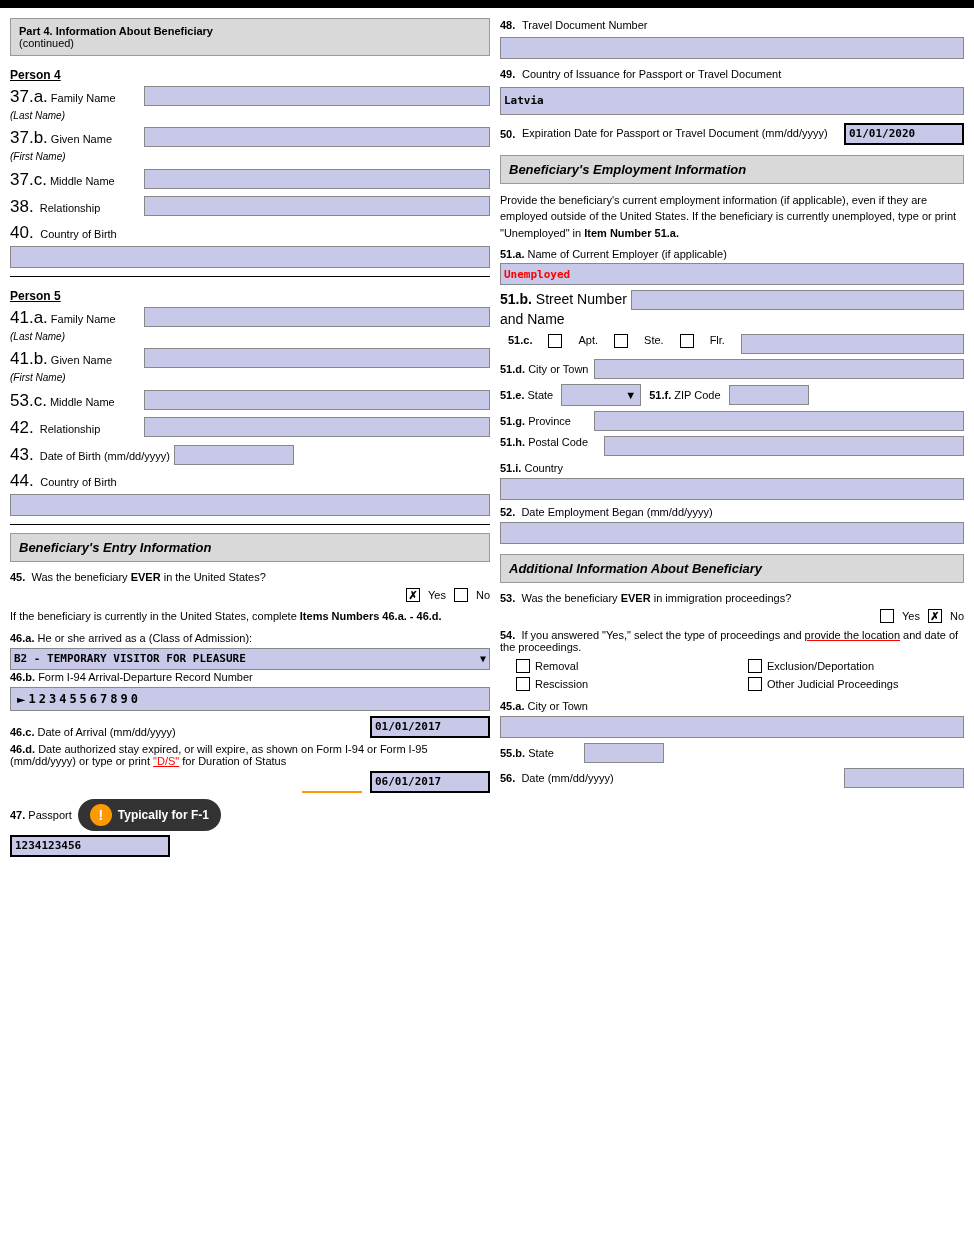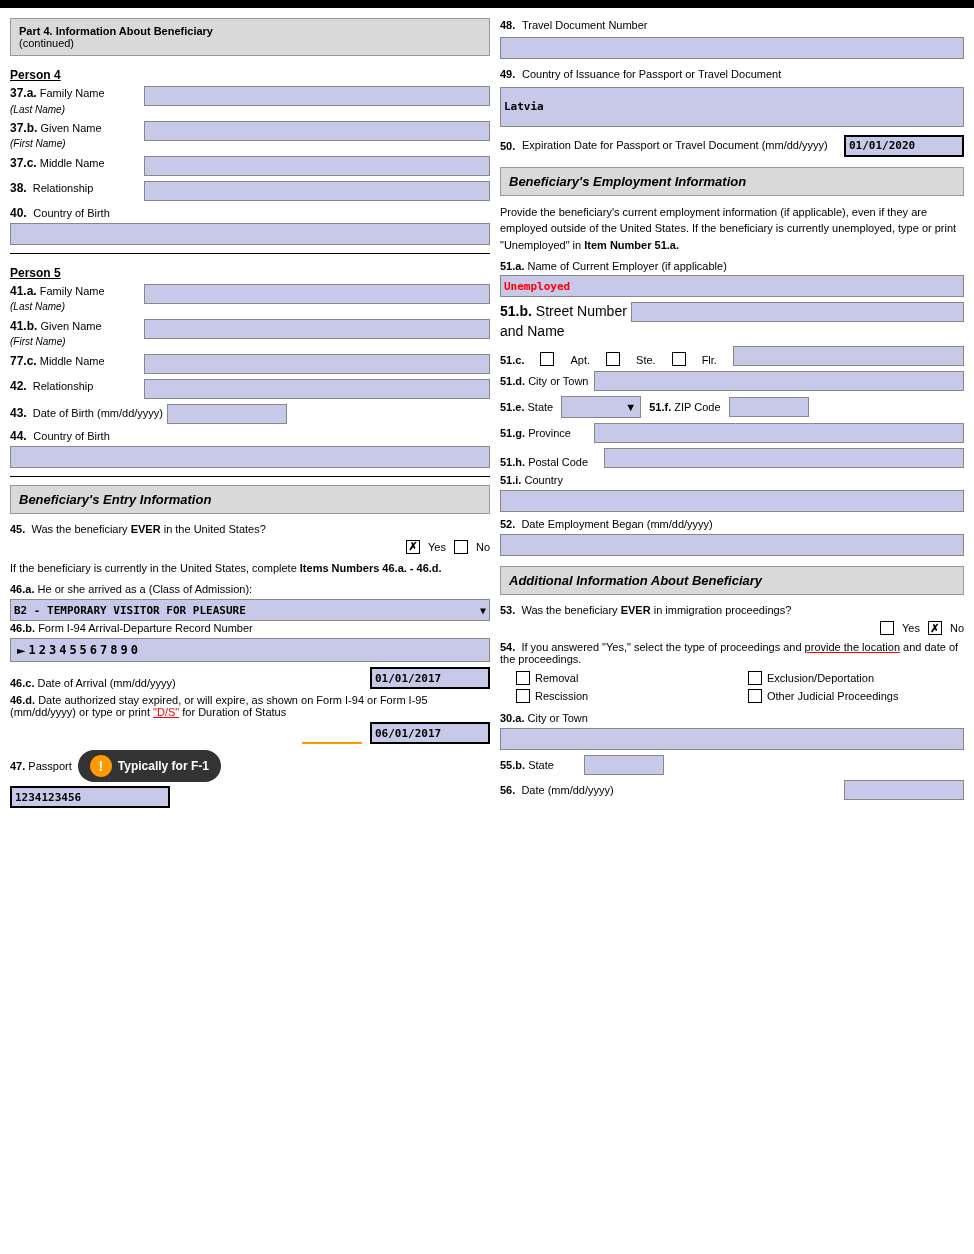--- a/index.html
+++ b/index.html
@@ -57,22 +57,22 @@
       margin-bottom: 5px;
       gap: 4px;
     }
     .field-label {
       min-width: 130px;
       font-size: 11px;
       line-height: 1.3;
       color: #000;
     }
     .field-label-bold {
-      font-weight: bold;
-      font-size: 12px;
+      font-weight: normal;
+      font-size: 17px;
     }
     .input-box {
       background: #c8c8e8;
       border: 1px solid #888;
       height: 20px;
       flex: 1;
       font-size: 11px;
       padding: 1px 3px;
     }
     .full-width-input {
@@ -207,21 +207,21 @@
       min-width: 22px;
     }
     .right-field-label {
       font-size: 11px;
       flex: 1;
       line-height: 1.3;
     }
     .latvia-input {
       background: #c8c8e8;
       border: 1px solid #888;
-      height: 40px;
+      height: 28px;
       width: 100%;
       font-size: 11px;
       padding: 1px 3px;
       font-weight: bold;
       font-family: monospace;
       display: block;
       margin-top: 2px;
     }
     .unemployed-input {
       background: #c8c8e8;
@@ -256,24 +256,25 @@
     .small-input {
       background: #c8c8e8;
       border: 1px solid #888;
       height: 20px;
       width: 80px;
       font-size: 11px;
       padding: 1px 3px;
     }
     .sub-row {
       display: flex;
-      align-items: flex-end;
+      align-items: flex-start;
       gap: 16px;
       margin-bottom: 4px;
       font-size: 11px;
+      margin-left: 8px;
     }
     .proceedings-grid {
       display: grid;
       grid-template-columns: 1fr 1fr;
       gap: 4px 16px;
       margin: 6px 0 6px 16px;
     }
     .proceedings-item {
       display: flex;
       align-items: center;
@@ -362,21 +363,21 @@
       <span class="field-label"><span class="field-label-bold">41.a.</span> Family Name<br><span class="sub-label-italic">(Last Name)</span></span>
       <input class="input-box" type="text" value="" style="">
     </div>
 
     <div class="field-row">
       <span class="field-label"><span class="field-label-bold">41.b.</span> Given Name<br><span class="sub-label-italic">(First Name)</span></span>
       <input class="input-box" type="text" value="" style="">
     </div>
 
     <div class="field-row">
-      <span class="field-label"><span class="field-label-bold">77.c.</span> Middle Name</span>
+      <span class="field-label"><span class="field-label-bold">53.c.</span> Middle Name</span>
       <input class="input-box" type="text" value="" style="">
     </div>
 
     <div class="field-row">
       <span class="field-label"><span class="field-label-bold">42.</span>&nbsp; Relationship</span>
       <input class="input-box" type="text" value="" style="">
     </div>
 
     <div class="field-row" style="align-items:center;">
       <span class="field-label"><span class="field-label-bold">43.</span>&nbsp; Date of Birth (mm/dd/yyyy)</span>
@@ -524,21 +525,21 @@
       </div>
       <span style="font-size:11px;"><span class="bold">51.f.</span> ZIP Code</span>
       <input class="small-input" type="text" value="" style="">
     </div>
 
     <div class="field-row" style="align-items:center;margin-bottom:5px;">
       <span style="font-size:11px;min-width:90px;"><span class="bold">51.g.</span> Province</span>
       <input class="input-box" type="text" value="" style="">
     </div>
 
-    <div class="field-row" style="align-items:flex-end;margin-bottom:5px;">
+    <div class="field-row" style="align-items:flex-start;margin-bottom:5px;">
       <span style="font-size:11px;min-width:100px;"><span class="bold">51.h.</span> Postal Code</span>
       <input class="input-box" type="text" value="" style="">
     </div>
 
     <div style="margin-bottom:5px;">
       <span style="font-size:11px;"><span class="bold">51.i.</span> Country</span>
       <input class="full-width-input" type="text" value="" style="">
     </div>
 
     <div style="margin-bottom:10px;">
@@ -576,21 +577,21 @@
           <span>Rescission</span>
         </div>
         <div class="proceedings-item">
           <div class="checkbox"></div>
           <span>Other Judicial Proceedings</span>
         </div>
       </div>
     </div>
 
     <div style="margin-bottom:5px;">
-      <span style="font-size:11px;"><span class="bold">30.a.</span> City or Town</span>
+      <span style="font-size:11px;"><span class="bold">45.a.</span> City or Town</span>
       <input class="full-width-input" type="text" value="" style="">
     </div>
 
     <div class="field-row" style="align-items:center;margin-bottom:5px;">
       <span style="font-size:11px;min-width:80px;"><span class="bold">55.b.</span> State</span>
       <input class="small-input" type="text" value="" style="">
     </div>
 
     <div class="field-row" style="align-items:center;margin-bottom:5px;">
       <span style="font-size:11px;flex:1;"><span class="bold">56.</span>&nbsp; Date (mm/dd/yyyy)</span>

